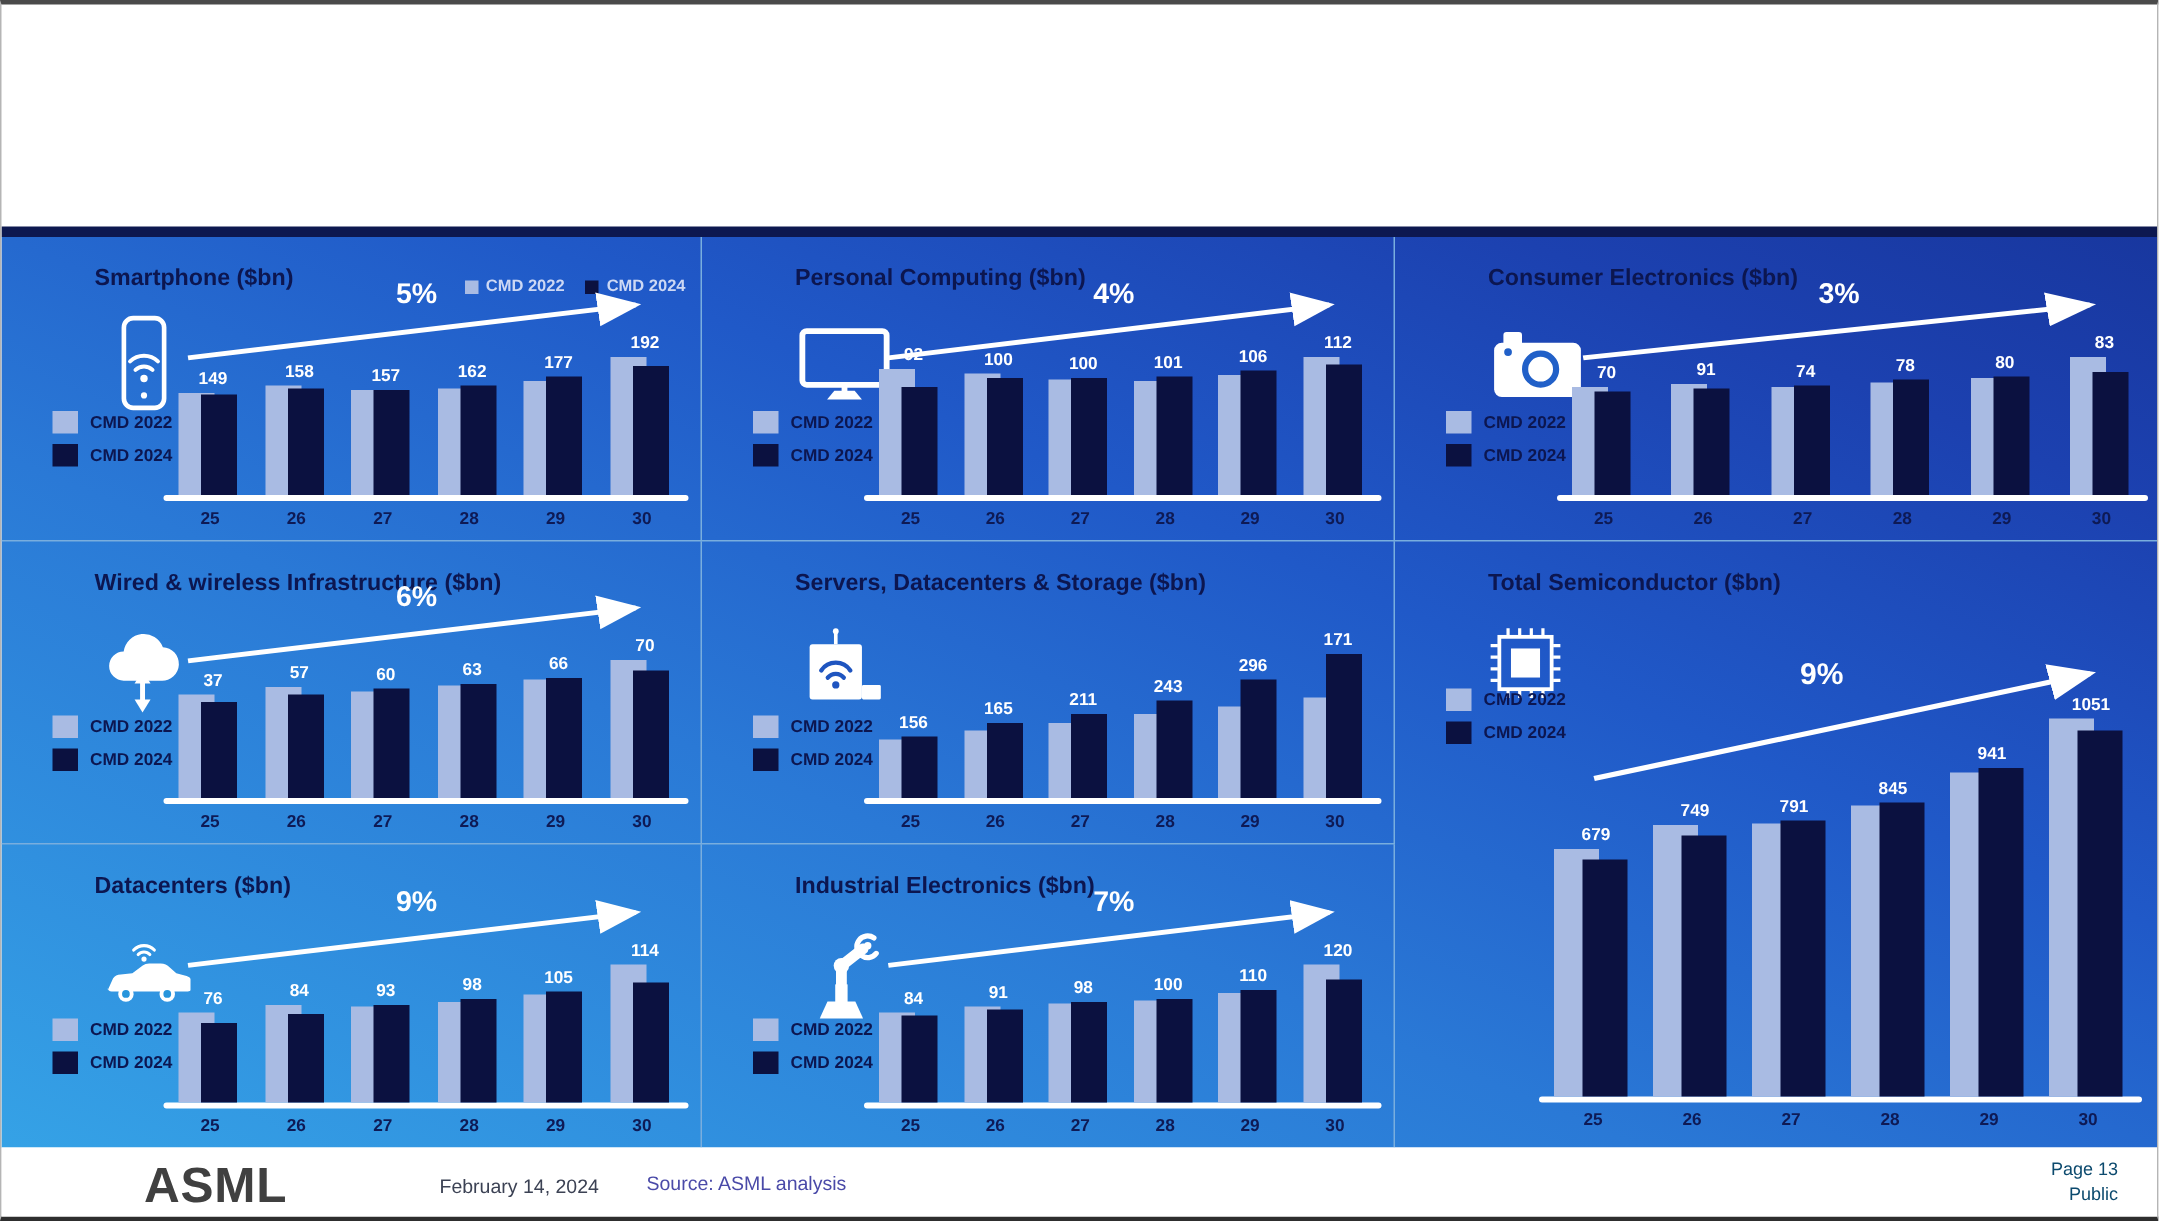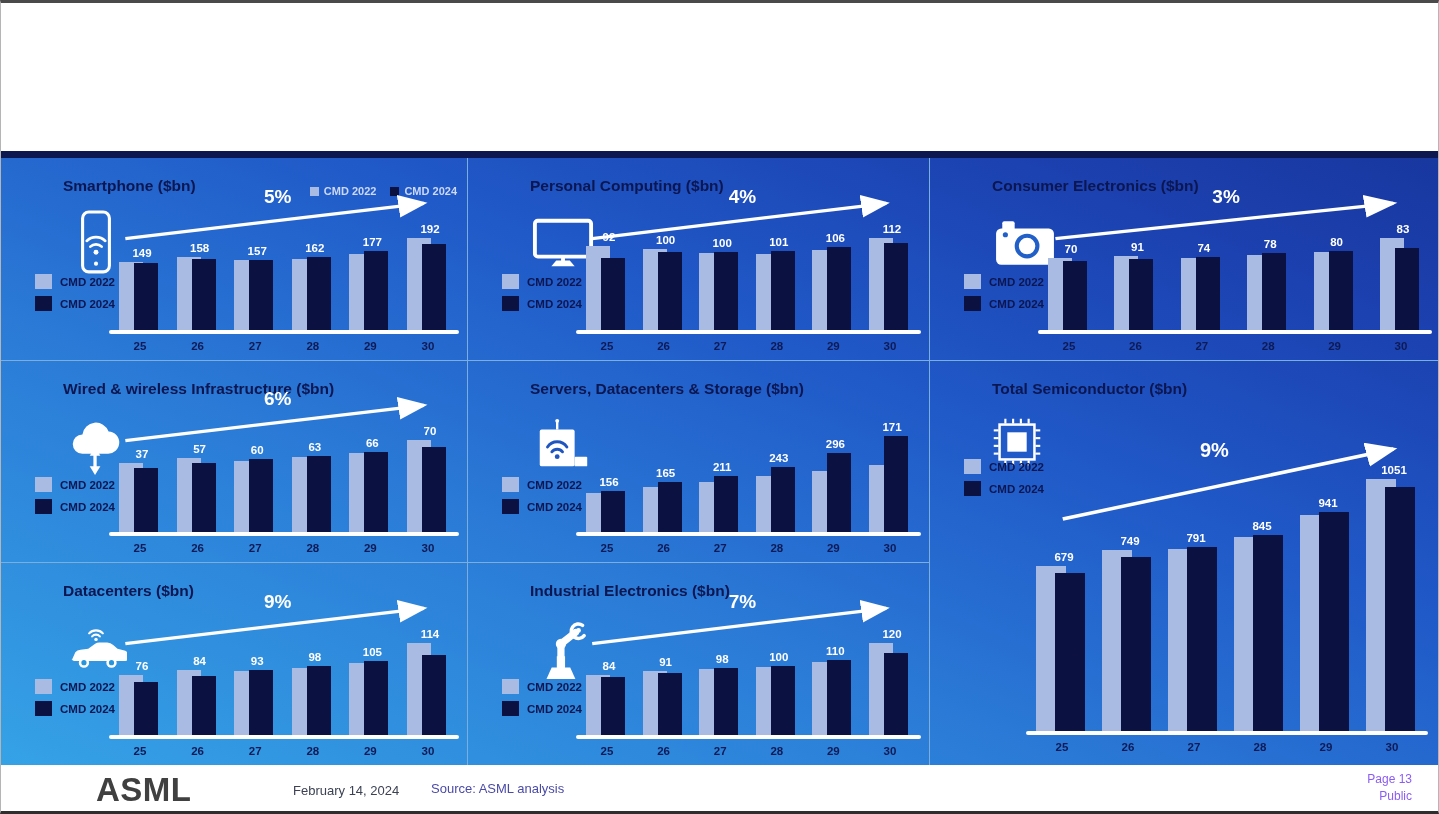--- a/index.html
+++ b/index.html
@@ -50,21 +50,21 @@
   .bar{position:absolute;bottom:22px;}
   .bar.light{z-index:1;}
   .bar.dark{z-index:2;}
   .bar-label{position:absolute;left:-4px;right:-8px;text-align:center;font-size:11.5px;font-weight:bold;color:#fff;z-index:3;white-space:nowrap;}
   .year-label{position:absolute;bottom:0;width:100%;text-align:center;font-size:11.5px;font-weight:bold;color:#0e1a55;}
   
   .footer{position:absolute;left:0;top:762px;width:100%;height:49px;background:#fff;}
   .asml-logo{position:absolute;left:95px;top:6px;font-size:33px;font-weight:700;color:#404040;letter-spacing:0.5px;}
   .footer-date{position:absolute;left:292px;top:18px;font-size:13px;color:#3c4254;}
   .footer-source{position:absolute;left:430px;top:16px;font-size:13px;color:#4a4aa8;}
-  .footer-right{position:absolute;right:26px;top:6px;text-align:right;font-size:12px;color:#8b5cf6;line-height:17px;}
+  .footer-right{position:absolute;right:26px;top:6px;text-align:right;font-size:12px;color:#0c4a6e;line-height:17px;}
 </style>
 </head>
 <body>
 
 <svg width="0" height="0" style="position:absolute" aria-hidden="true">
   <defs>
     <marker id="ah" markerWidth="9" markerHeight="9" refX="7" refY="3.5" orient="auto">
       <path d="M0,0 L8,3.5 L0,7 Z" fill="#ffffff"></path>
     </marker>
   </defs>

